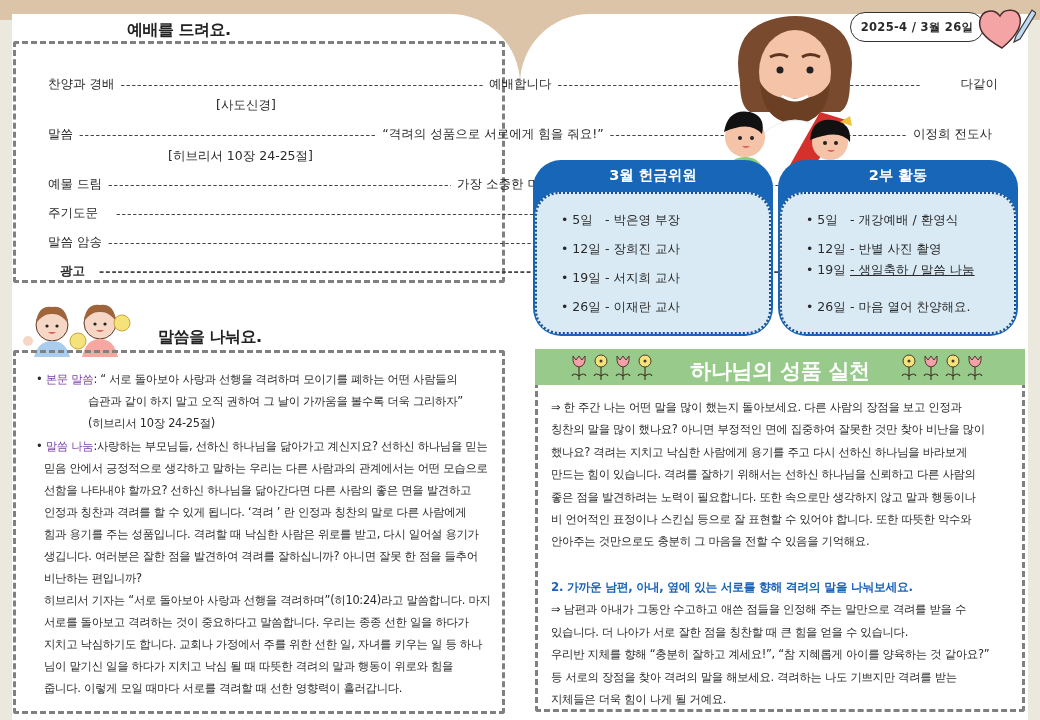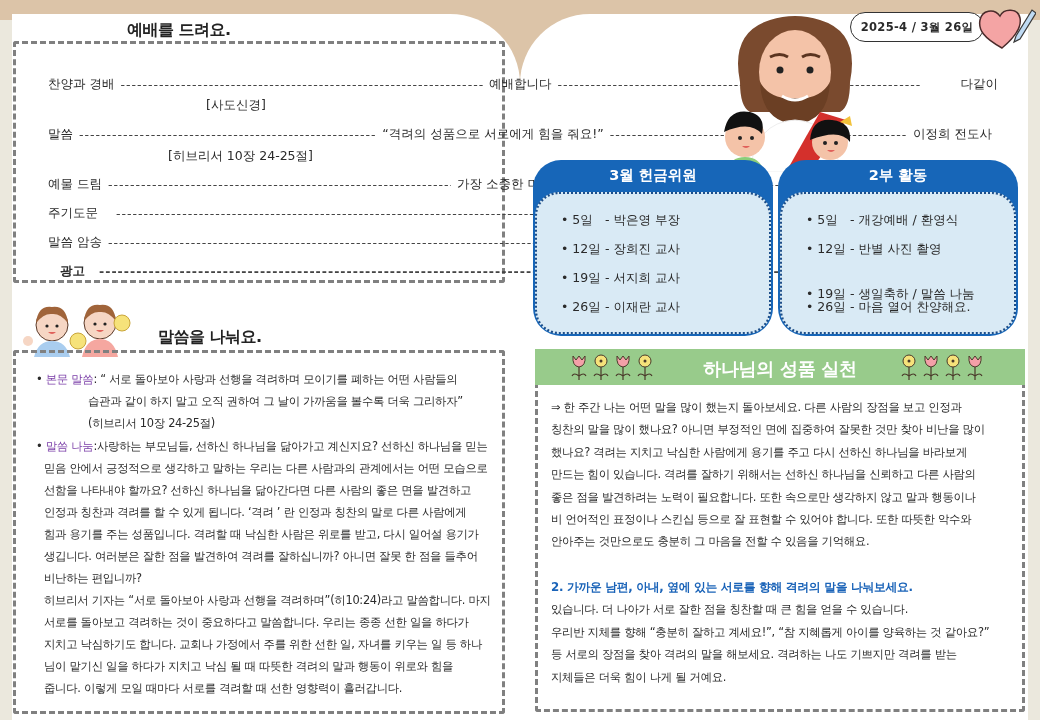--- a/index.html
+++ b/index.html
@@ -77,21 +77,21 @@
   }
   .info-card .item { position: absolute; left: 24px; font-size: 12.5px; white-space: nowrap; }
   .info-card .item .d { display: inline-block; width: 44px; }
   .card-offering { left: 533px; }
   .card-activity { left: 778px; }
 
   .banner {
     position: absolute; left: 535px; top: 349px; width: 490px; height: 36px;
     background: #98cb8b; z-index: 2;
   }
-  .banner-title { position: absolute; left: 0; right: 0; top: 8px; text-align: center; color: #fff; font-weight: bold; font-size: 18px; letter-spacing: -0.3px; }
+  .banner-title { position: absolute; left: 0; right: 0; top: 8px; text-align: center; color: #fff; font-weight: bold; font-size: 21px; letter-spacing: -0.3px; }
   .flowers-l { position: absolute; left: 30px; top: 3px; }
   .flowers-r { position: absolute; right: 30px; top: 3px; }
 
   .practice-box {
     position: absolute; left: 535px; top: 382px; width: 490px; height: 330px;
     border: 3px dashed #808080; border-top: none; border-radius: 0 0 3px 3px;
   }
   .practice-text { position: absolute; left: 551px; width: 460px; font-size: 11.4px; line-height: 22.4px; letter-spacing: -0.3px; }
   .q-blue { color: #1a63b8; font-weight: bold; font-size: 11.8px; }
 </style>
@@ -107,21 +107,21 @@
 <div class="section-title worship-title">예배를 드려요.</div>
 <div class="worship-box"></div>
 
 <div class="order-row" style="top:74px; left:48px; right:56px;justify-content:flex-end;">
   <span class="lbl">찬양과 경배</span>
   <span class="dash">--------------------------------------------------------------------------------------------------------------</span>
   <span class="mid">예배합니다</span>
   <span class="dash">--------------------------------------------------------------------------------------------------------------</span>
   <span class="who spread">다같이</span>
 </div>
-<div class="order-sub" style="left:206px; top:97px;">[사도신경]</div>
+<div class="order-sub" style="left:216px; top:97px;">[사도신경]</div>
 
 <div class="order-row" style="top:124px; left:48px; right:48px;">
   <span class="lbl">말씀</span>
   <span class="dash">--------------------------------------------------------------------------------------------------------------</span>
   <span class="mid">“격려의 성품으로 서로에게 힘을 줘요!”</span>
   <span class="dash">--------------------------------------------------------------------------------------------------------------</span>
   <span class="who">이정희 전도사</span>
 </div>
 <div class="order-sub" style="left:168px; top:148px;">[히브리서 10장 24-25절]</div>
 
@@ -232,21 +232,21 @@
     <div class="item" style="top:76px;"><span class="d">• 19일</span><span>-  서지희 교사</span></div>
     <div class="item" style="top:105px;"><span class="d">• 26일</span><span>-  이재란 교사</span></div>
   </div>
 </div>
 
 <div class="info-card card-activity">
   <div class="card-head">2부 활동</div>
   <div class="card-body">
     <div class="item" style="top:18px;"><span class="d">• 5일</span><span>-  개강예배 / 환영식</span></div>
     <div class="item" style="top:47px;"><span class="d">• 12일</span><span>-  반별 사진 촬영</span></div>
-    <div class="item" style="top:92px;"><span class="d">• 19일</span><span>-  생일축하 / 말씀 나눔</span></div>
+    <div class="item" style="top:68px;text-decoration:underline;"><span class="d">• 19일</span><span>-  생일축하 / 말씀 나눔</span></div>
     <div class="item" style="top:105px;"><span class="d">• 26일</span><span>-  마음 열어 찬양해요.</span></div>
   </div>
 </div>
 
 <div class="banner">
   <svg class="flowers-l" width="100" height="30" viewBox="0 0 100 30">
     <g>
         <path d="M8 4 L11 8 L14 4 L17 8 L20 4 Q21 14 14 15 Q7 14 8 4Z" fill="#f4a0a8" stroke="#4a3a2a" stroke-width="1"></path>
         <path d="M14 15 L14 28 M14 24 Q9 20 7 24 M14 24 Q19 20 21 24" stroke="#4a3a2a" stroke-width="1.2" fill="none"></path>
       </g>
@@ -295,17 +295,18 @@
   <div>칭찬의 말을 많이 했나요? 아니면 부정적인 면에 집중하여 잘못한 것만 찾아 비난을 많이</div>
   <div>했나요? 격려는 지치고 낙심한 사람에게 용기를 주고 다시 선하신 하나님을 바라보게</div>
   <div>만드는 힘이 있습니다. 격려를 잘하기 위해서는 선하신 하나님을 신뢰하고 다른 사람의</div>
   <div>좋은 점을 발견하려는 노력이 필요합니다. 또한 속으로만 생각하지 않고 말과 행동이나</div>
   <div>비 언어적인 표정이나  스킨십 등으로 잘 표현할 수 있어야 합니다. 또한 따뜻한 악수와</div>
   <div>안아주는 것만으로도 충분히 그 마음을 전할 수 있음을 기억해요.</div>
 </div>
 
 <div class="practice-text" style="top:576px;">
   <div class="q-blue">2. 가까운 남편, 아내, 옆에 있는 서로를 향해 격려의 말을 나눠보세요.</div>
+  <div>  ⇒ 남편과 아내가 그동안 수고하고 애쓴 점들을 인정해 주는 말만으로 격려를 받을 수</div>
   <div>있습니다. 더 나아가 서로 잘한 점을 칭찬할 때 큰 힘을 얻을 수 있습니다.</div>
   <div>우리반 지체를 향해 “충분히 잘하고 계세요!”,  “참 지혜롭게 아이를 양육하는 것 같아요?”</div>
   <div>등 서로의 장점을 찾아 격려의 말을 해보세요. 격려하는 나도 기쁘지만 격려를 받는</div>
   <div>지체들은 더욱 힘이 나게 될 거예요.</div>
 </div>
 
 </body></html>

